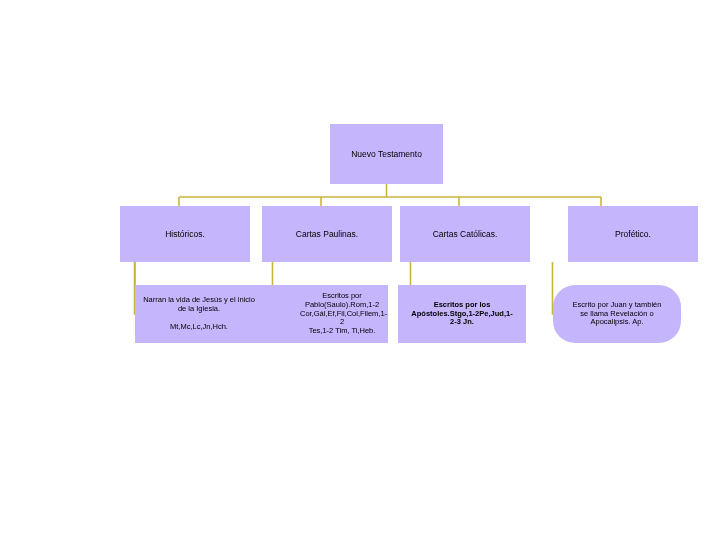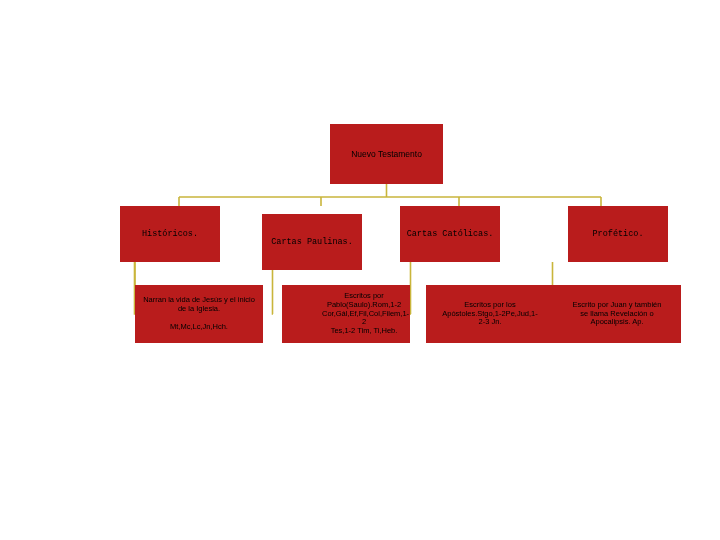--- a/index.html
+++ b/index.html
@@ -29,61 +29,60 @@
     top: 0;
     width: 720px;
     height: 540px;
     z-index: 1;
   }
 
   
   .node {
     position: absolute;
     z-index: 2;
-    background: #b91c1c;
+    background: #c4b5fd;
     box-sizing: border-box;
     display: flex;
     align-items: center;
     justify-content: center;
     text-align: center;
     color: #000000;
     line-height: 1.18;
   }
 
   .node-root {
     left: 330px;
     top: 124px;
     width: 113px;
     height: 60px;
     font-size: 8.5px;
   }
 
   .node-cat {
     top: 206px;
-    width: 100px;
+    width: 130px;
     height: 56px;
     font-size: 8.5px;
-    font-family: Liberation Mono, monospace;
   }
   .node-cat.c0 { left: 120px; }
-  .node-cat.c1 { left: 262px; margin-top: 8px; }
+  .node-cat.c1 { left: 262px; }
   .node-cat.c2 { left: 400px; justify-content: flex-end; }
   .node-cat.c3 { left: 568px; }
 
   .node-detail {
     top: 285px;
     width: 128px;
     height: 58px;
     font-size: 7.5px;
     padding: 3px 4px;
   }
   .node-detail.d0 { left: 135px; }
-  .node-detail.d1 { left: 282px; padding-left: 40px; }
-  .node-detail.d2 { left: 426px; }
-  .node-detail.d3 { left: 553px; }
+  .node-detail.d1 { left: 260px; padding-left: 40px; }
+  .node-detail.d2 { left: 398px; font-weight: bold; }
+  .node-detail.d3 { left: 553px; border-radius: 22px; }
 
   .node-text {
     display: block;
     width: 100%;
     white-space: pre-line;
   }
 </style>
 </head>
 <body>
 

